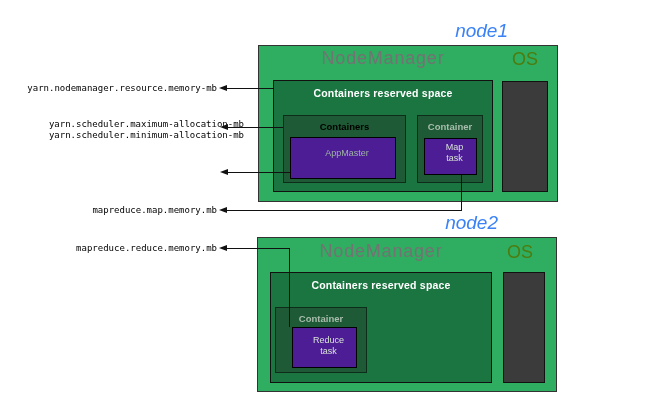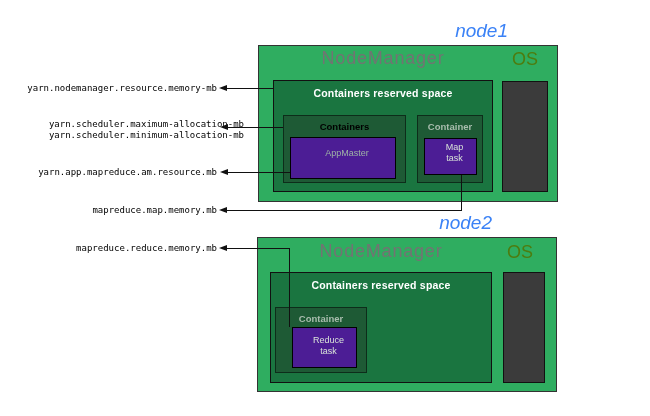--- a/index.html
+++ b/index.html
@@ -40,21 +40,20 @@
 </head>
 <body>
 
 <div class="canvas">
 
   <div class="cfg" style="top:83px;">yarn.nodemanager.resource.memory-mb</div>
   <div class="cfg" style="top:119px;padding-left:27px;">
     <div>yarn.scheduler.maximum-allocation-mb</div>
     <div>yarn.scheduler.minimum-allocation-mb</div>
   </div>
-  <div class="cfg" style="top:167px;">yarn.app.mapreduce.am.resource.mb</div>
   <div class="cfg" style="top:205px;">mapreduce.map.memory.mb</div>
   <div class="cfg" style="top:243px;">mapreduce.reduce.memory.mb</div>
 
   <div class="node-title" style="left:308px;top:21px;">node1</div>
 
   <div class="node-box" style="left:258px;top:45px;height:157px;"></div>
   <div class="nm-label" style="left:273px;top:49px;width:220px;">NodeManager</div>
   <div class="os-label" style="left:496px;top:50px;width:58px;">OS</div>
 
   <div class="crs" style="left:273px;top:80px;width:220px;height:112px;">
@@ -71,21 +70,21 @@
   <div class="cbox" style="left:417px;top:115px;width:66px;height:68px;">
     <div class="cbox-title light">Container</div>
   </div>
   <div class="tbox" style="left:424px;top:138px;width:53px;height:37px;">
     <div class="t2" style="margin-top:3px;">Map
 task</div>
   </div>
 
   <div class="os-block" style="left:502px;top:81px;width:46px;height:111px;"></div>
 
-  <div class="node-title" style="left:292px;top:213px;">node2</div>
+  <div class="node-title" style="left:298px;top:213px;">node2</div>
 
   <div class="node-box" style="left:257px;top:237px;height:155px;"></div>
   <div class="nm-label" style="left:270px;top:242px;width:222px;">NodeManager</div>
   <div class="os-label" style="left:491px;top:243px;width:58px;">OS</div>
 
   <div class="crs" style="left:270px;top:272px;width:222px;height:111px;">
     <div class="crs-title">Containers reserved space</div>
   </div>
 
   <div class="cbox" style="left:275px;top:307px;width:92px;height:66px;">

